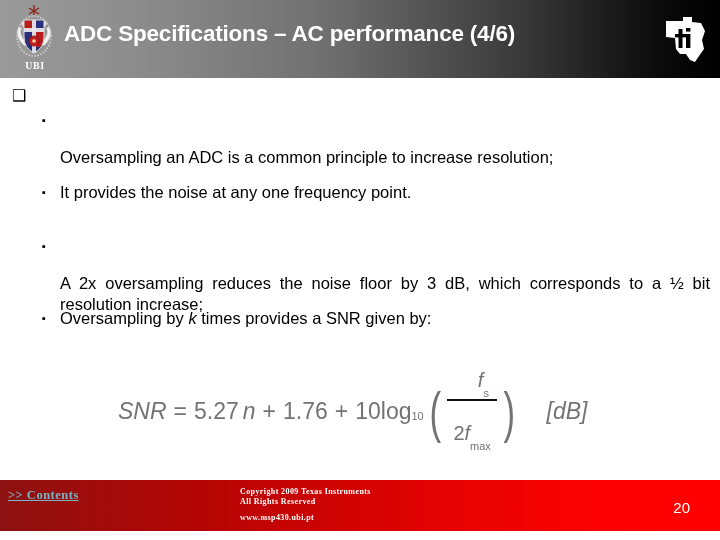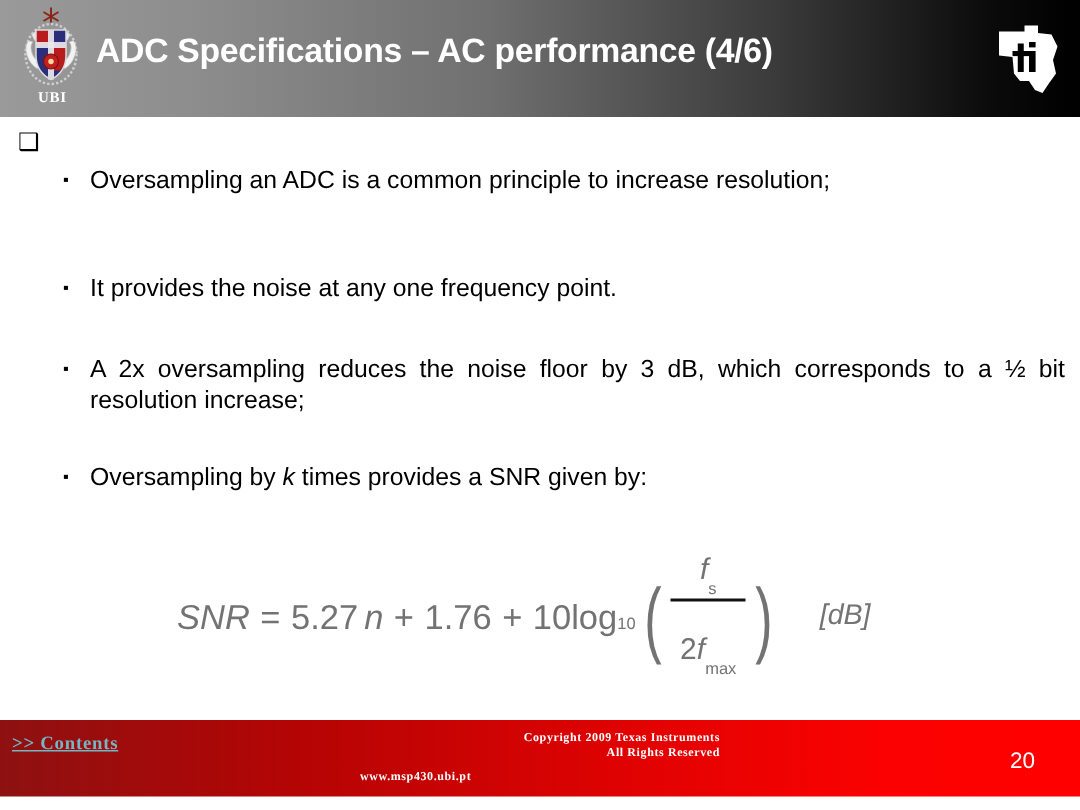--- a/index.html
+++ b/index.html
@@ -108,21 +108,21 @@
   }
   .lvl2 .marker {
     flex: 0 0 18px;
     width: 18px;
     font-size: 11px;
     line-height: 21px;
   }
   .lvl2 .txt {
     flex: 1 1 auto;
   }
-  .justify { text-align: justify; }
+  .justify { text-align: justify; margin-top: 37px; }
   .ital { font-style: italic; }
 
   #bullet-a { top: 32px; width: 668px; }
   #bullet-a .txt { width: 648px; }
   #bullet-b { top: 104px; }
   #bullet-c { top: 158px; width: 668px; }
   #bullet-c .txt { width: 648px; }
   #bullet-d { top: 230px; }
 
   
@@ -151,21 +151,21 @@
     line-height: 0;
     position: relative;
     top: 1px;
     margin: 0 2px;
     transform: scaleX(0.62);
     display: inline-block;
   }
   .frac {
     display: inline-flex;
     flex-direction: column;
-    align-items: center;
+    align-items: flex-end;
     vertical-align: middle;
     font-size: 20px;
     margin: 0 1px;
     position: relative;
     top: 0px;
   }
   .frac .num {
     padding: 0 8px 1px 8px;
     line-height: 20px;
   }
@@ -174,21 +174,21 @@
     height: 2px;
     background: #111111;
   }
   .frac .den {
     padding: 1px 6px 0 6px;
     line-height: 22px;
     margin-top: 20px;
   }
   .db-label {
     margin-left: 26px;
-    font-size: 19px;
+    font-size: 23px;
   }
 
   
   .slide-footer {
     position: absolute;
     left: 0;
     top: 480px;
     width: 720px;
     height: 51px;
     background: linear-gradient(to right, #8e1111 0%, #b50404 28%, #e00202 58%, #fb0101 82%, #ff0000 100%);
@@ -204,21 +204,21 @@
     text-decoration: underline;
     font-family: "Liberation Serif", serif;
     letter-spacing: 0.5px;
     cursor: pointer;
   }
   .copyright {
     position: absolute;
     left: 240px;
     top: 7px;
     width: 240px;
-    text-align: right;
+    text-align: left;
     color: #ffffff;
     font-size: 8px;
     font-weight: bold;
     line-height: 10px;
     font-family: "Liberation Serif", serif;
     letter-spacing: 0.4px;
   }
   .website {
     position: absolute;
     left: 240px;

